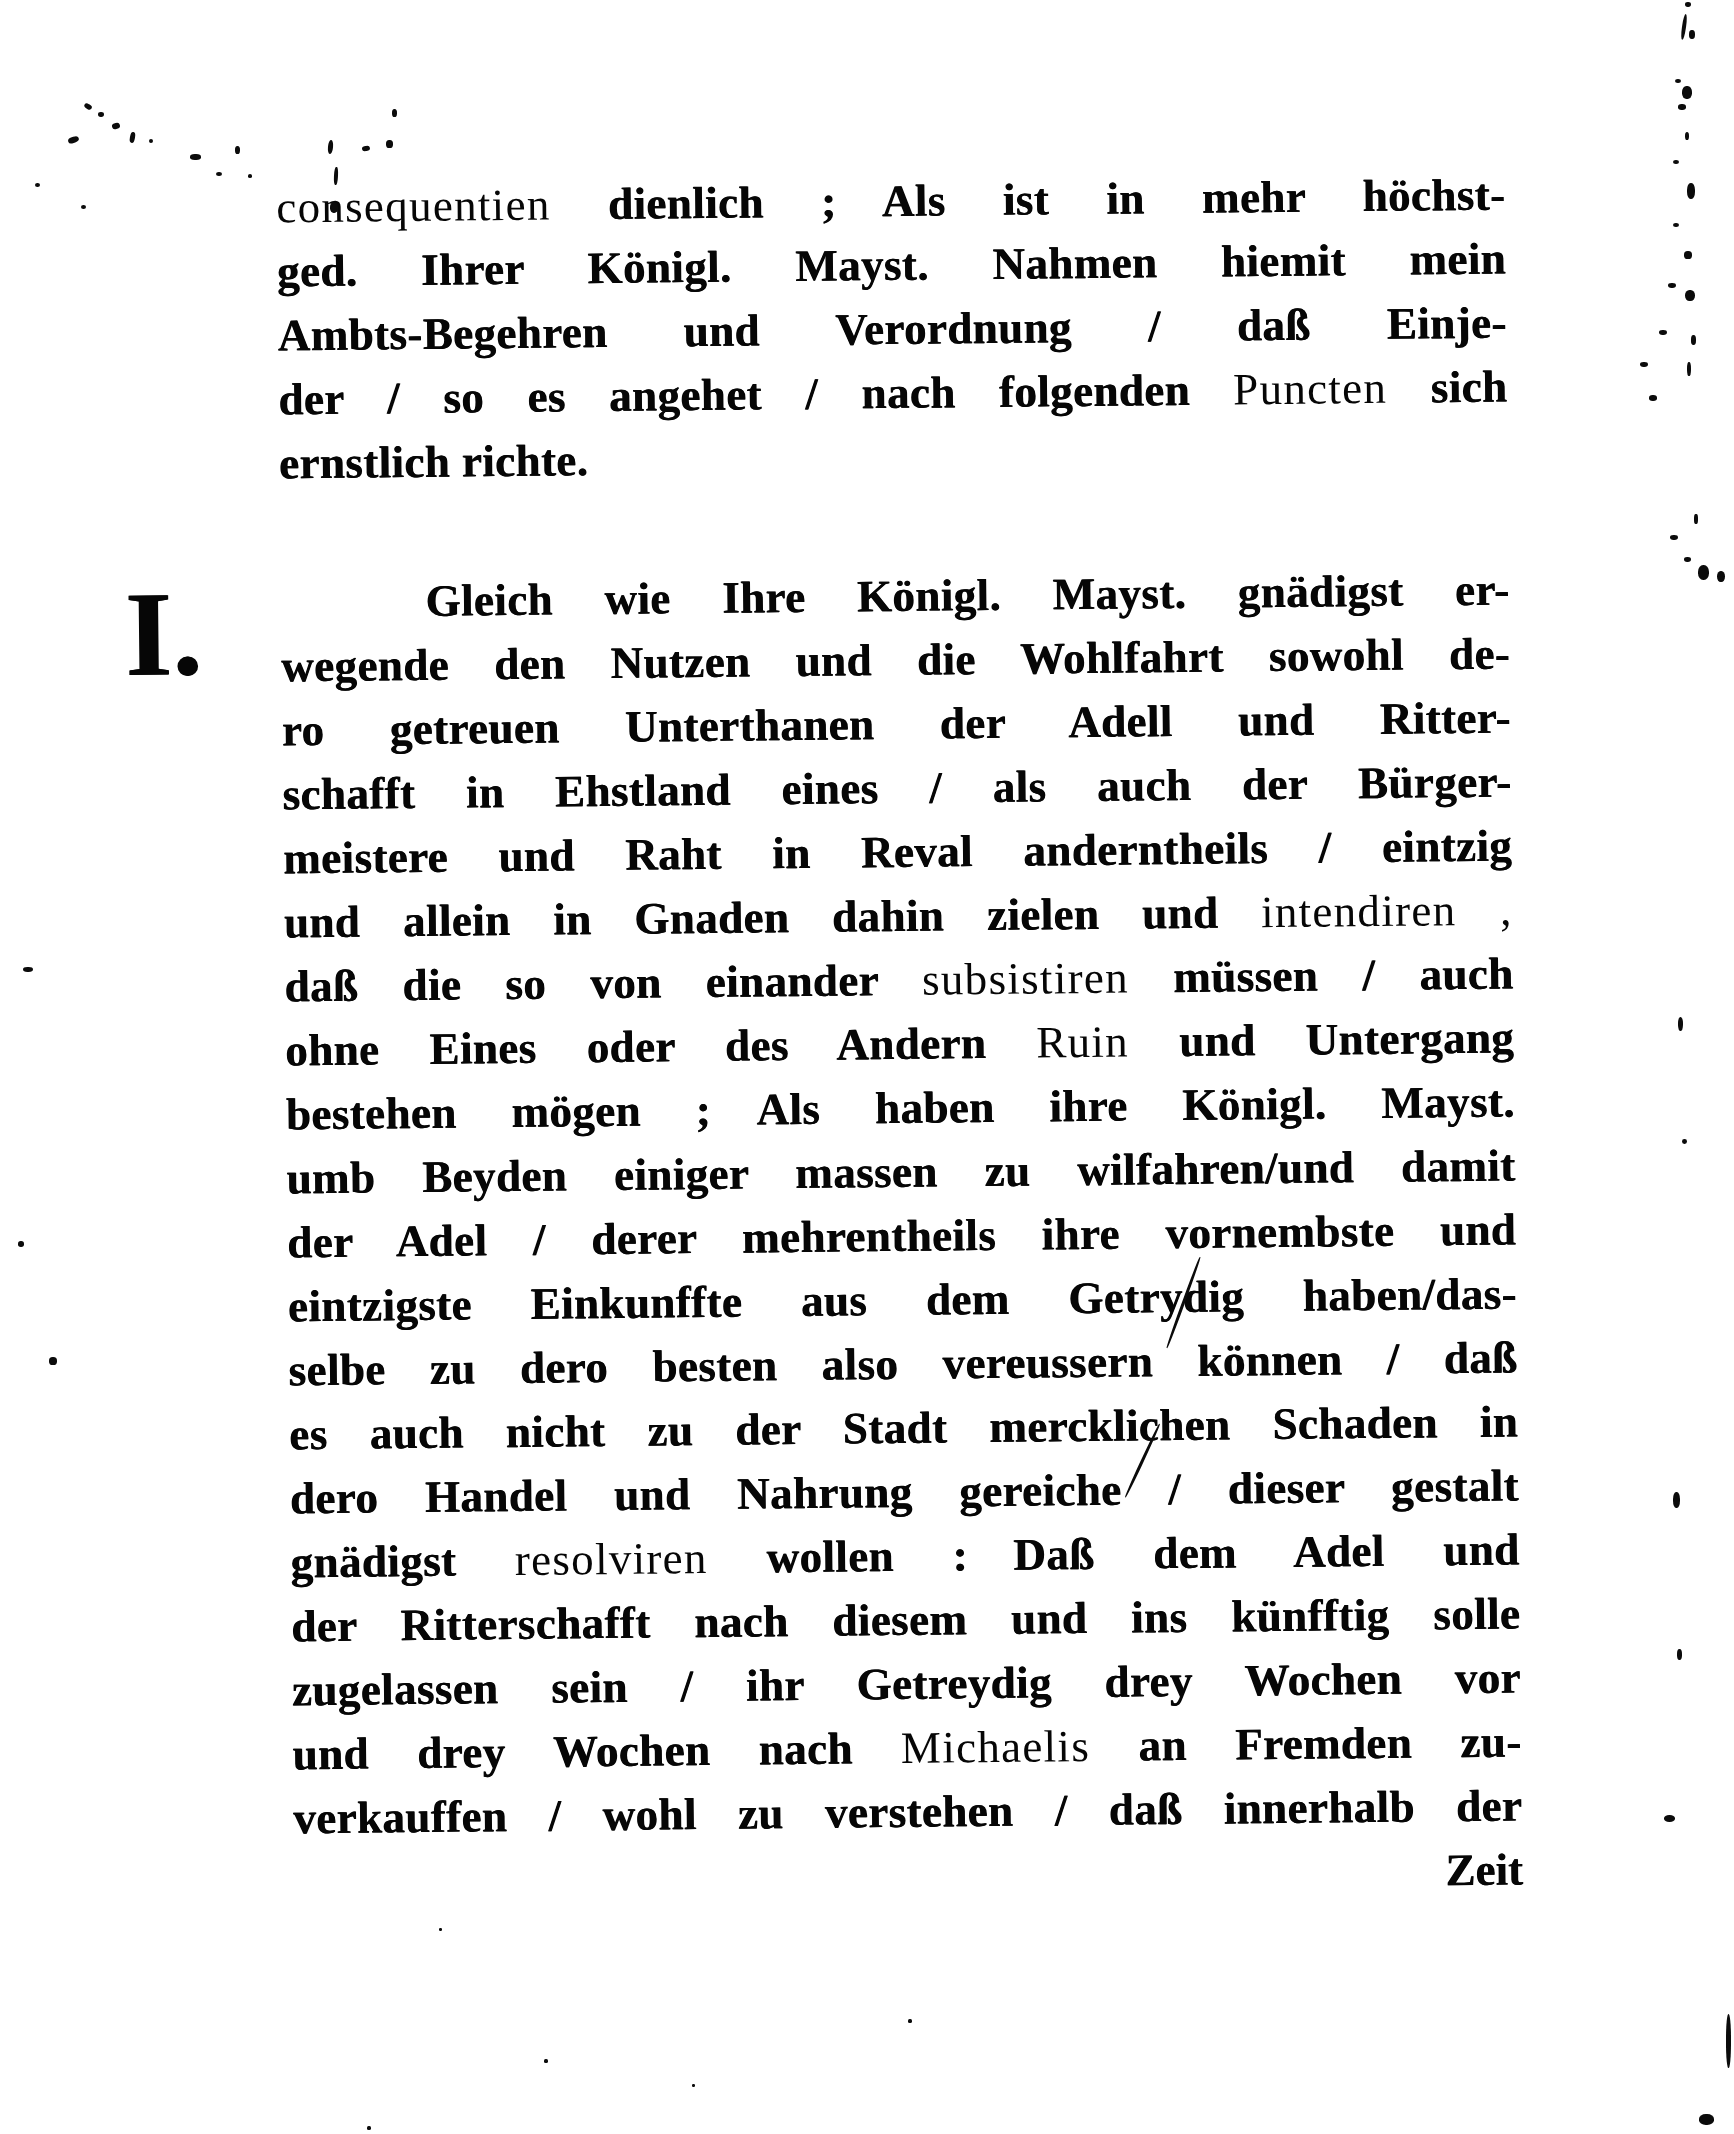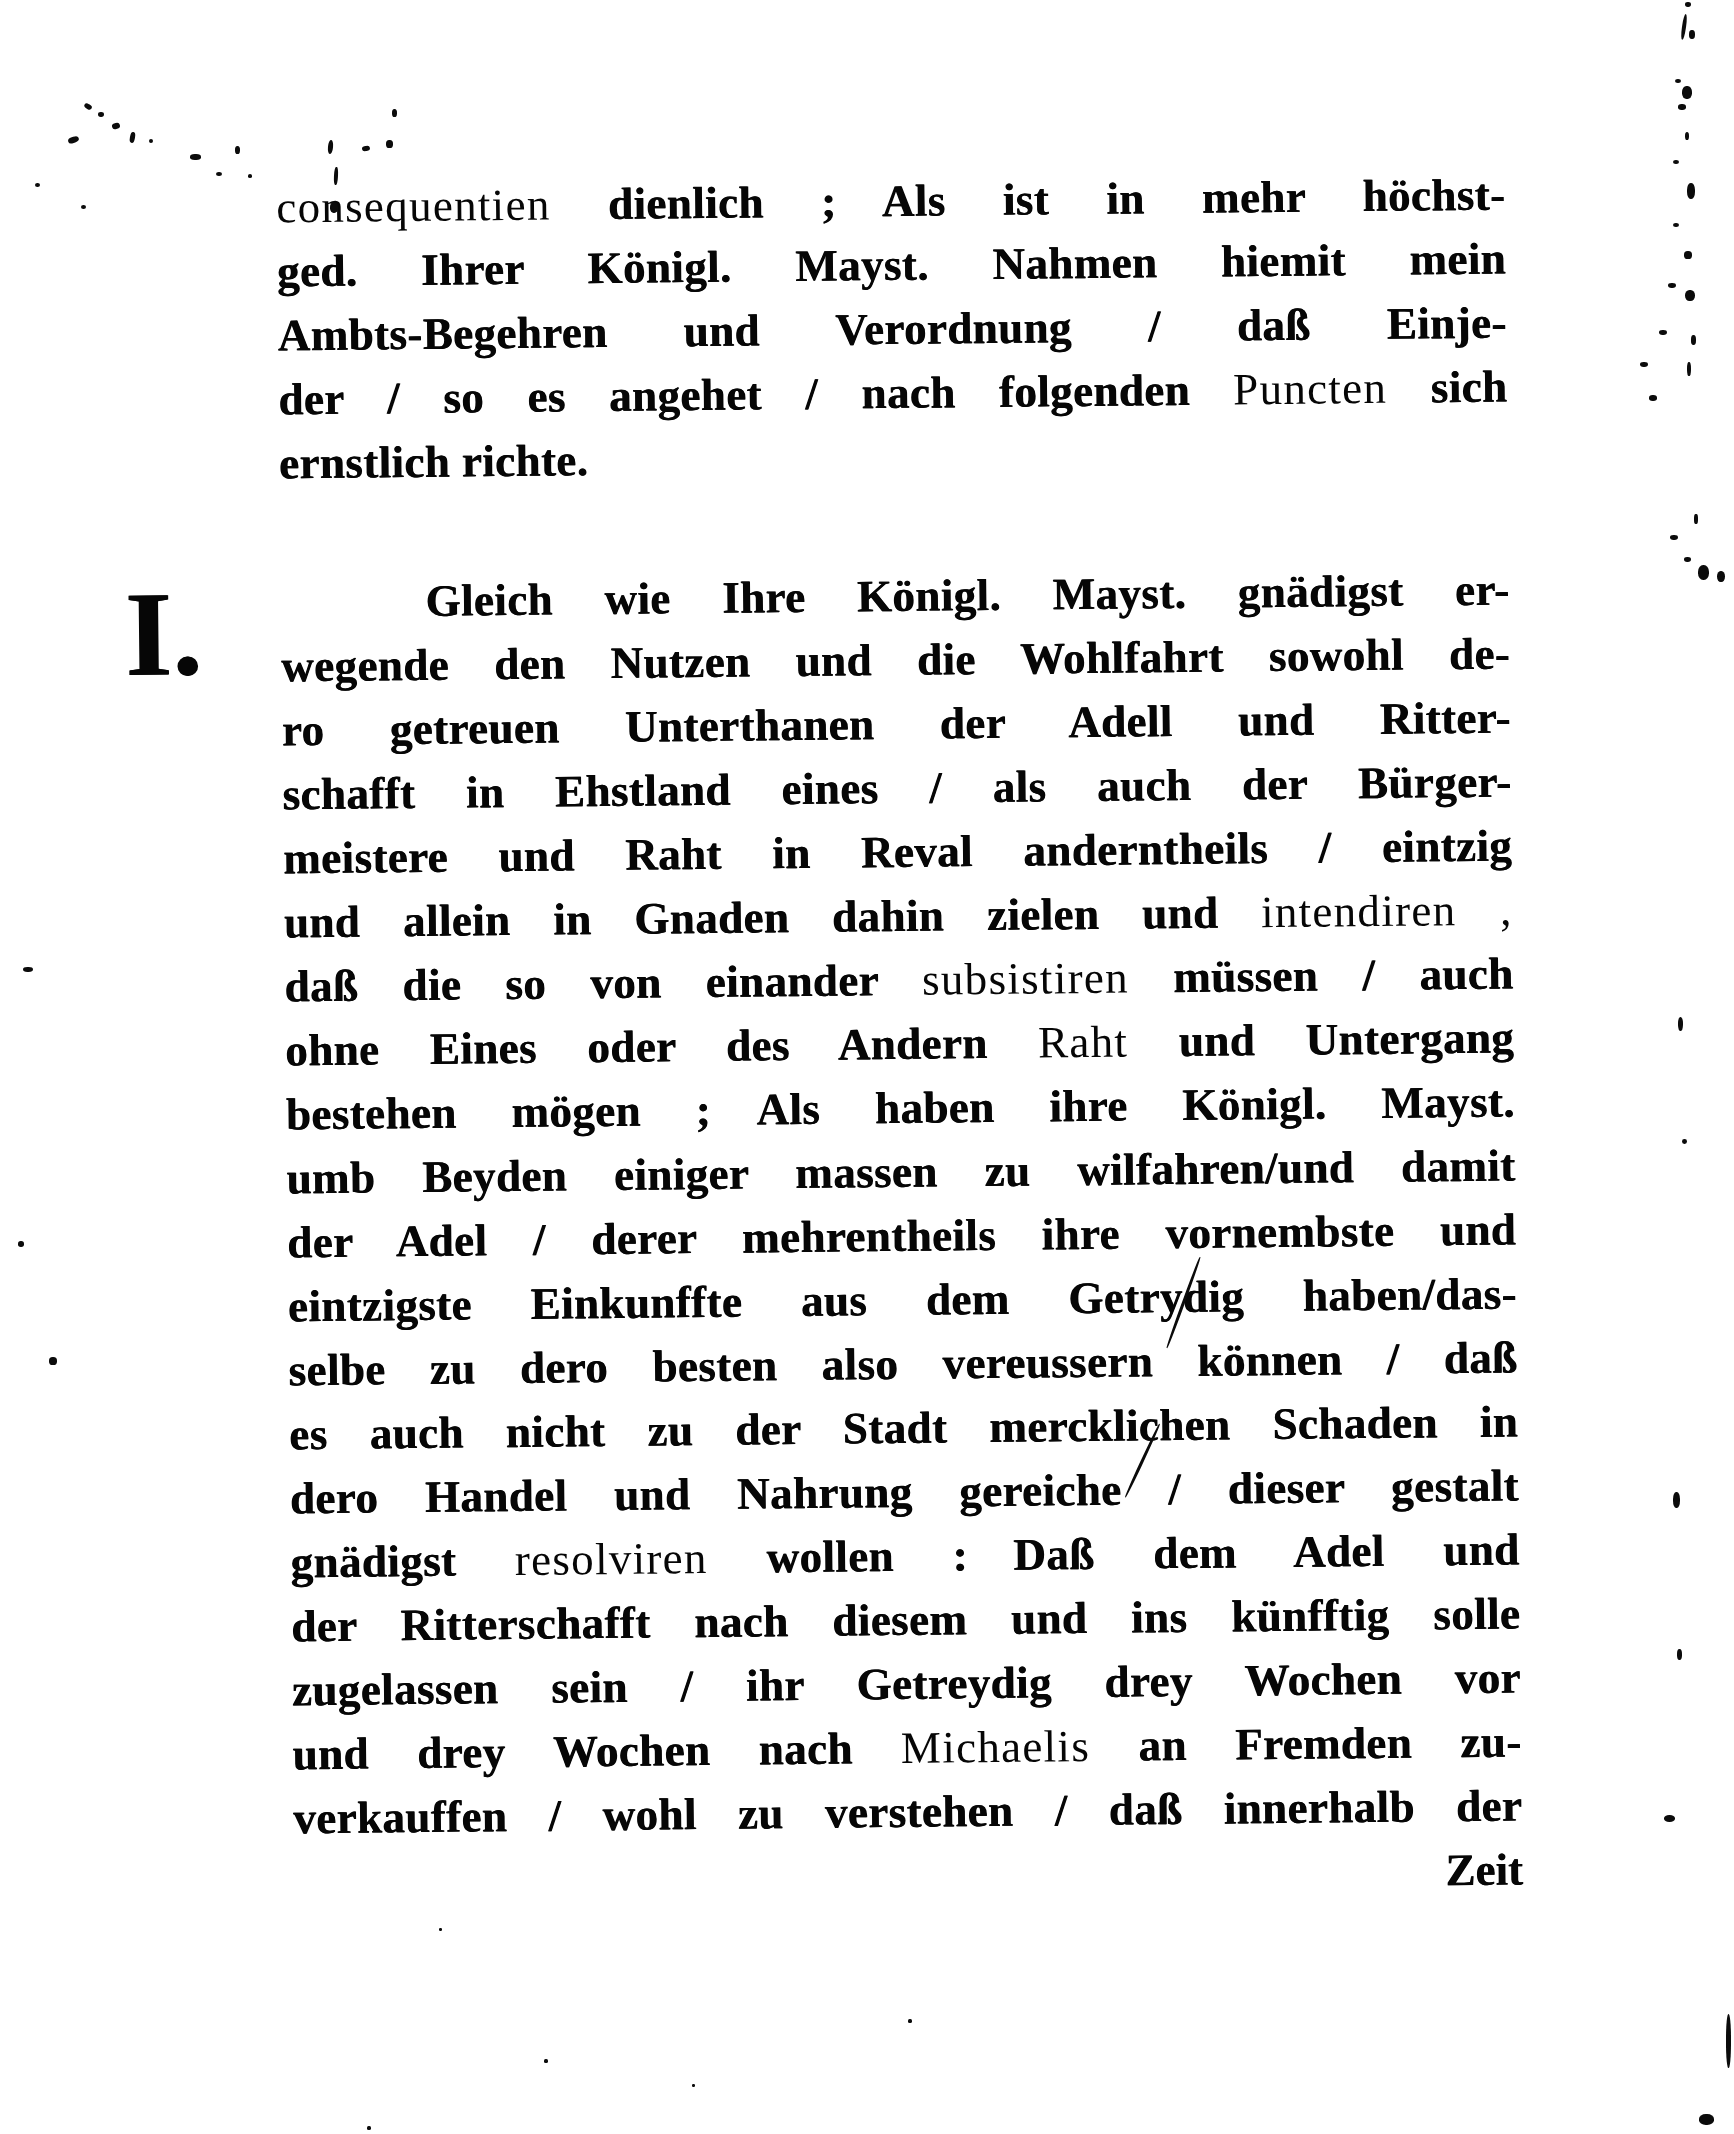--- a/index.html
+++ b/index.html
@@ -70,21 +70,21 @@
       <div class="line left"><span class="fraktur">ernstlich richte.</span></div>
     </div>
   <div id="section">
       <div class="line indent"><span class="fraktur">Gleich wie Ihre Königl. Mayst. gnädigst er-</span></div>
       <div class="line"><span class="fraktur">wegende den Nutzen und die Wohlfahrt sowohl de-</span></div>
       <div class="line"><span class="fraktur">ro getreuen Unterthanen der Adell und Ritter-</span></div>
       <div class="line"><span class="fraktur">schafft in Ehstland eines / als auch der Bürger-</span></div>
       <div class="line"><span class="fraktur">meistere und Raht in Reval anderntheils / eintzig</span></div>
       <div class="line"><span class="fraktur">und allein in Gnaden dahin zielen und </span><span class="roman">intendiren ,</span></div>
       <div class="line"><span class="fraktur">daß die so von einander </span><span class="roman">subsistiren</span><span class="fraktur"> müssen / auch</span></div>
-      <div class="line"><span class="fraktur">ohne Eines oder des Andern </span><span class="roman">Raht</span><span class="fraktur"> und Untergang</span></div>
+      <div class="line"><span class="fraktur">ohne Eines oder des Andern </span><span class="roman">Ruin</span><span class="fraktur"> und Untergang</span></div>
       <div class="line"><span class="fraktur">bestehen mögen ; Als haben ihre Königl. Mayst.</span></div>
       <div class="line"><span class="fraktur">umb Beyden einiger massen zu wilfahren/und damit</span></div>
       <div class="line"><span class="fraktur">der Adel / derer mehrentheils ihre vornembste und</span></div>
       <div class="line"><span class="fraktur">eintzigste Einkunffte aus dem Getrydig haben/das-</span></div>
       <div class="line"><span class="fraktur">selbe zu dero besten also vereussern können / daß</span></div>
       <div class="line"><span class="fraktur">es auch nicht zu der Stadt mercklichen Schaden in</span></div>
       <div class="line"><span class="fraktur">dero Handel und Nahrung gereiche / dieser gestalt</span></div>
       <div class="line"><span class="fraktur">gnädigst </span><span class="roman">resolviren</span><span class="fraktur"> wollen : Daß dem Adel und</span></div>
       <div class="line"><span class="fraktur">der Ritterschafft nach diesem und ins künfftig solle</span></div>
       <div class="line"><span class="fraktur">zugelassen sein / ihr Getreydig drey Wochen vor</span></div>

